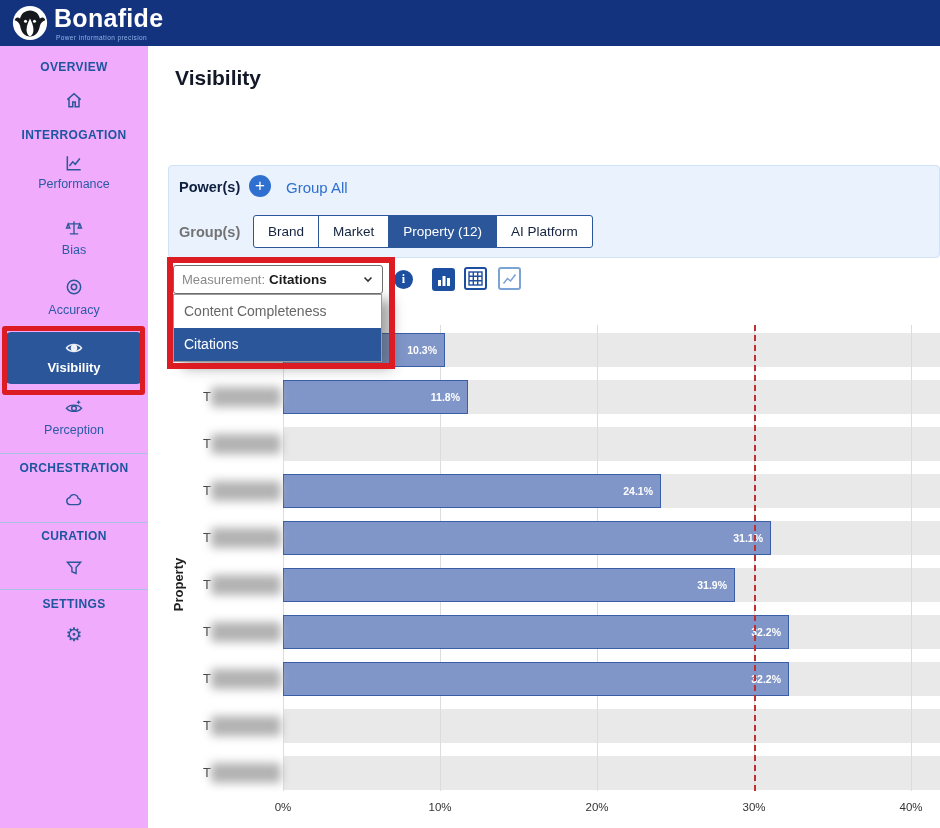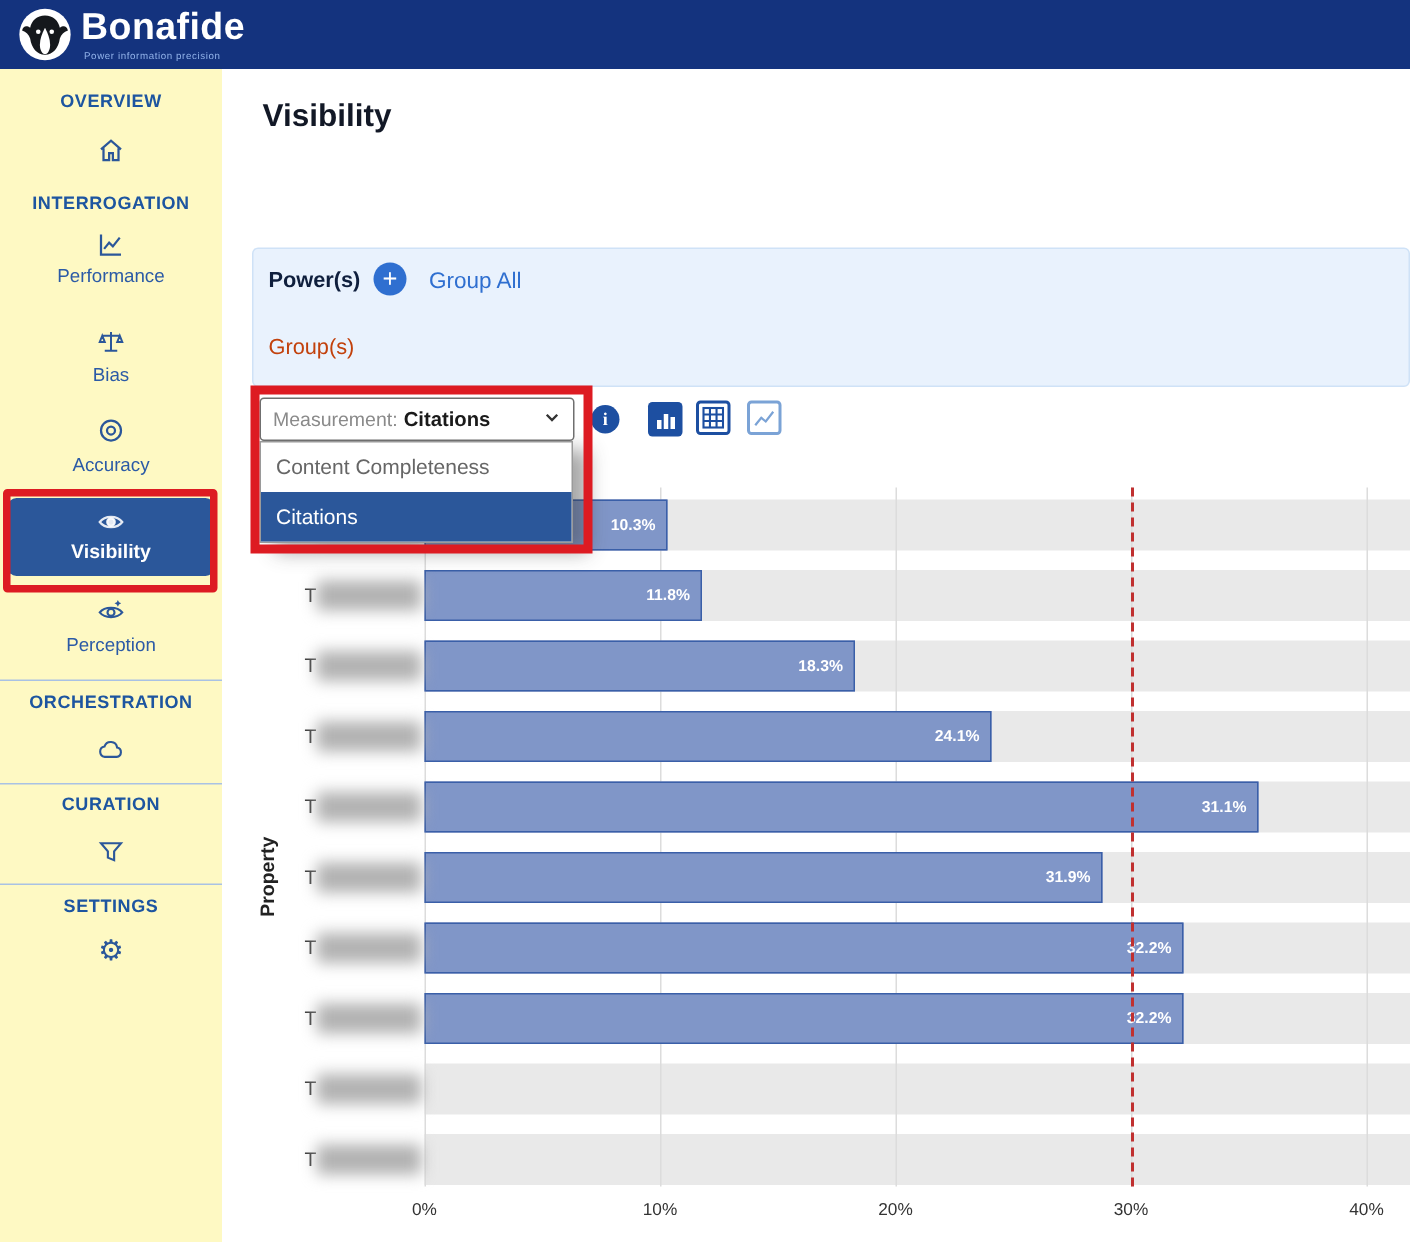--- a/index.html
+++ b/index.html
@@ -6,41 +6,41 @@
   html,body{width:940px;height:828px}
   body{position:relative;font-family:"Liberation Sans",sans-serif;background:#fff;overflow:hidden}
 
   
   .header{position:absolute;left:0;top:0;width:940px;height:46px;background:#14337e;z-index:40}
   .logo-circle{position:absolute;left:12px;top:5px;width:36px;height:36px}
   .brand{position:absolute;left:54px;top:4px;color:#fff;font-size:25px;font-weight:bold;letter-spacing:.3px}
   .tagline{position:absolute;left:56px;top:34px;color:#92b3ea;font-size:6.5px;letter-spacing:.4px}
 
   
-  .sidebar{position:absolute;left:0;top:46px;width:148px;height:782px;background:#fef9c3;z-index:10}
+  .sidebar{position:absolute;left:0;top:46px;width:148px;height:782px;background:#f0abfc;z-index:10}
   .sb-h{position:absolute;width:148px;text-align:center;font-size:12px;font-weight:bold;color:#1d55a0;letter-spacing:.4px}
   .sb-label{position:absolute;width:148px;text-align:center;font-size:12.5px;color:#2b5aa6}
   .sb-icon{position:absolute;left:64px;width:20px;height:20px;color:#2b579a}
   .sb-icon svg{width:20px;height:20px;display:block}
   .sb-div{position:absolute;left:0;width:148px;height:1px;background:#a9c2e4}
   .sb-active{position:absolute;left:5px;top:286px;width:138px;height:52px;background:#2b579a;border-radius:6px}
   .sb-active .icn{position:absolute;left:59px;top:6px;width:20px;height:20px;color:rgba(255,255,255,.88)}
   .sb-active .icn svg{width:20px;height:20px;display:block}
   .sb-active .lbl{position:absolute;top:28px;width:138px;text-align:center;color:#fff;font-size:13px;font-weight:bold}
   .gear-glyph{font-size:19px;line-height:20px;text-align:center;width:20px;display:block}
 
   
   .main{position:absolute;left:148px;top:46px;width:792px;height:782px;background:#fff}
   .page-title{position:absolute;left:27px;top:20px;font-size:21px;font-weight:bold;color:#121826;z-index:6}
 
   .filter-panel{position:absolute;left:20px;top:119px;width:772px;height:93px;background:#e9f2fd;border:1px solid #cfe2f7;border-radius:4px;z-index:4}
   .filters-label{position:absolute;left:10px;top:13px;font-size:14.5px;font-weight:bold;color:#0f1f3d}
   .plus-btn{position:absolute;left:80px;top:9px;width:22px;height:22px;border-radius:50%;background:#2f6fd0;color:#fff;font-size:17px;line-height:21px;text-align:center;cursor:pointer}
   .clear-all{position:absolute;left:117px;top:13px;font-size:15px;color:#2f6fd0;cursor:pointer}
-  .groups-label{position:absolute;left:10px;top:58px;font-size:14.5px;font-weight:normal;color:#c2410c}
+  .groups-label{position:absolute;left:10px;top:58px;font-size:14.5px;font-weight:bold;color:#737373}
   .group-row{position:absolute;left:84px;top:49px;display:flex}
   .group-btn{height:33px;padding:0 14px;line-height:31px;background:#fff;border:1px solid #2b579a;font-size:13.5px;color:#13233f;margin-left:-1px;cursor:pointer;white-space:nowrap}
   .group-btn:first-child{margin-left:0;border-radius:3px 0 0 3px}
   .group-btn:last-child{border-radius:0 3px 3px 0}
   .group-btn.active{background:#2b579a;color:#fff}
 
   .dropdown{position:absolute;left:25px;top:219px;width:210px;height:29px;background:#fff;border:1px solid #6f6f6f;border-radius:3px;display:flex;align-items:center;padding:0 8px;gap:4px;z-index:21;cursor:pointer}
   .dd-label{color:#8a8a8a;font-size:13px;white-space:nowrap}
   .dd-value{color:#1a1a1a;font-weight:bold;font-size:13.5px;white-space:nowrap}
   .dd-chevron{margin-left:auto;color:#333}
@@ -164,20 +164,26 @@
 </div>
 
 <div class="main">
   <div class="page-title">Visibility</div>
 
   <div class="filter-panel">
     <div class="filters-label">Power(s)</div>
     <div class="plus-btn">+</div>
     <div class="clear-all">Group All</div>
     <div class="groups-label">Group(s)</div>
+    <div class="group-row">
+      <div class="group-btn">Brand</div>
+      <div class="group-btn">Market</div>
+      <div class="group-btn active">Property (12)</div>
+      <div class="group-btn">AI Platform</div>
+    </div>
   </div>
 
   <div id="chart">
     <div class="ylabel">Property</div>
   <div class="bar-track" style="top: 287px;"></div>
       <div class="bar-track" style="top: 334px;"></div>
       <div class="bar-track" style="top: 381px;"></div>
       <div class="bar-track" style="top: 428px;"></div>
       <div class="bar-track" style="top: 475px;"></div>
       <div class="bar-track" style="top: 522px;"></div>
@@ -198,31 +204,28 @@
       <div class="bar" style="top: 287px; width: 162px;">
         <span class="bar-label">10.3%</span>
       </div>
       <div class="y-prefix" style="top: 296px;">T</div>
       <div class="y-blur" style="top: 294px;"></div>
       <div class="bar" style="top: 334px; width: 185px; text-decoration: underline;">
         <span class="bar-label">11.8%</span>
       </div>
       <div class="y-prefix" style="top: 343px;">T</div>
       <div class="y-blur" style="top: 341px;"></div>
-      <div class="bar" style="top: 381px; width: 287px;">
-        <span class="bar-label">18.3%</span>
-      </div>
       <div class="y-prefix" style="top: 390px;">T</div>
       <div class="y-blur" style="top: 388px;"></div>
       <div class="bar" style="top: 428px; width: 378px;">
         <span class="bar-label">24.1%</span>
       </div>
       <div class="y-prefix" style="top: 437px;">T</div>
       <div class="y-blur" style="top: 435px;"></div>
-      <div class="bar" style="top: 475px; width: 556px; text-align: right;">
+      <div class="bar" style="top: 475px; width: 488px; text-align: right;">
         <span class="bar-label">31.1%</span>
       </div>
       <div class="y-prefix" style="top: 484px;">T</div>
       <div class="y-blur" style="top: 482px;"></div>
       <div class="bar" style="top: 522px; width: 452px;">
         <span class="bar-label">31.9%</span>
       </div>
       <div class="y-prefix" style="top: 531px;">T</div>
       <div class="y-blur" style="top: 529px;"></div>
       <div class="bar" style="top: 569px; width: 506px;">

